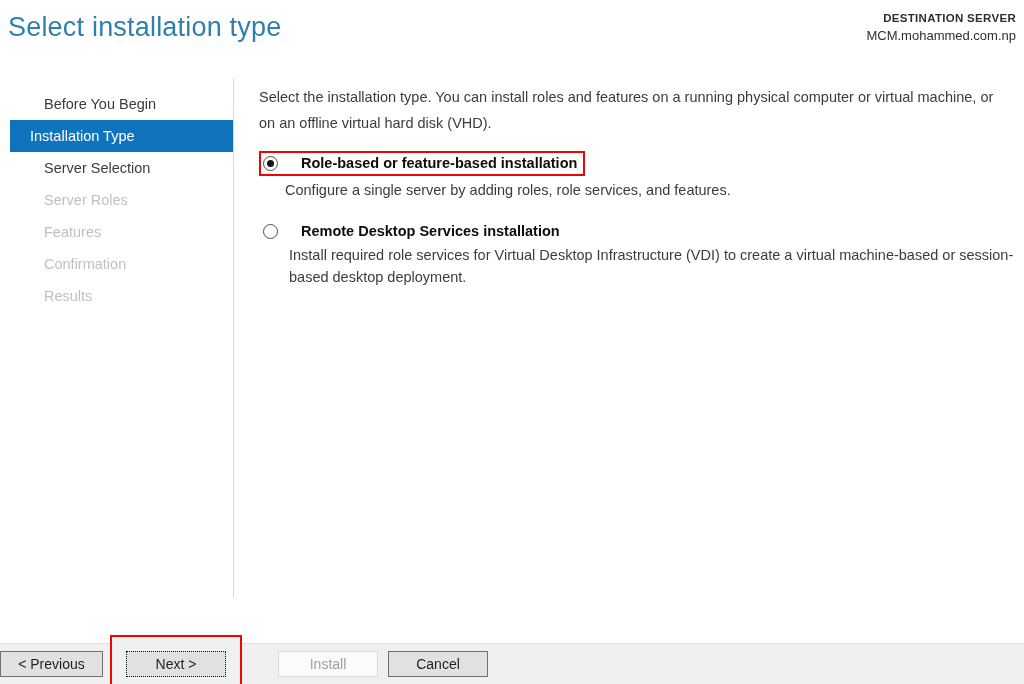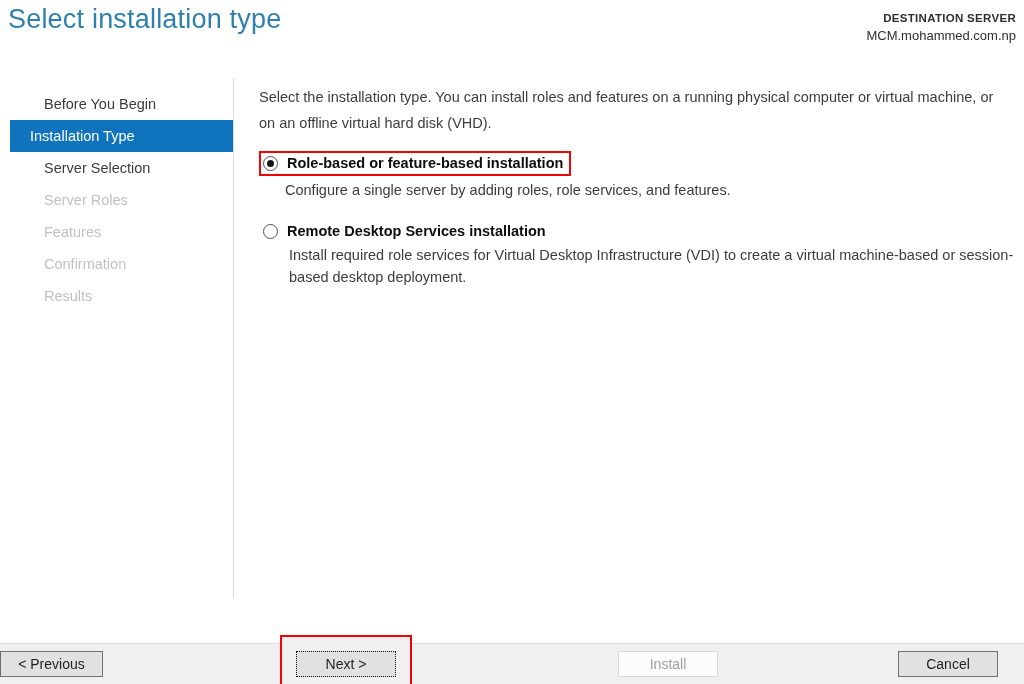--- a/index.html
+++ b/index.html
@@ -12,21 +12,21 @@
   html,body{width:1024px;height:684px;overflow:hidden;}
   body{
     position:relative;
     background:#fff;
     font-family:"Liberation Sans","DejaVu Sans",sans-serif;
     color:#3b3b3b;
   }
   
   .header{position:absolute;top:0;left:0;right:0;height:75px;background:#fff;}
   .page-title{
-    position:absolute;left:8px;top:4px;
+    position:absolute;left:8px;top:12px;
     font-size:27px;font-weight:300;color:var(--title-color);
     letter-spacing:0.2px;
   }
   .dest{position:absolute;right:8px;top:10px;text-align:right;line-height:17px;}
   .dest-label{font-size:11.5px;color:#2e2e2e;letter-spacing:0.3px;font-weight:bold;}
   .dest-server{font-size:13px;color:#2e2e2e;}
   
   .sidebar{position:absolute;top:75px;left:0;width:233px;bottom:59px;padding-top:13px;background:#fff;}
   .side-item{
     height:32px;line-height:32px;padding-left:44px;
@@ -48,35 +48,35 @@
   }
   .option-row{display:flex;align-items:center;}
   .radio{
     display:inline-flex;align-items:center;justify-content:center;
     width:15px;height:15px;border:1px solid #4f4f4f;border-radius:50%;
     background:#fff;flex:0 0 auto;cursor:pointer;
   }
   .radio .dot{display:none;width:7px;height:7px;border-radius:50%;background:#151515;}
   .radio.checked .dot{display:block;}
   .option-label{
-    margin-left:9px;font-size:14.5px;font-weight:bold;color:#0d0d0d;
+    margin-left:23px;font-size:14.5px;font-weight:bold;color:#0d0d0d;
     white-space:nowrap;cursor:pointer;
   }
   .option-desc{
     margin-left:26px;margin-top:3px;
     font-size:14.5px;line-height:22px;color:#3c3c3c;width:745px;
   }
   .option2{margin-top:22px;}
   .option2 .option-row{padding-left:4px;align-items:center;}
   .option2 .option-desc{margin-left:30px;margin-top:5px;}
   
   .footer{
     position:absolute;bottom:0;left:0;right:0;height:41px;
     background:var(--footer-bg);border-top:1px solid #dcdcdc;
-    display:flex;align-items:center;justify-content:space-between;
+    display:flex;align-items:center;justify-content:flex-start;
     padding-right:26px;
   }
   .btn{
     height:26px;min-width:100px;padding:0 10px;
     background:#e1e1e1;border:1px solid #707070;
     font-family:"Liberation Sans","DejaVu Sans",sans-serif;
     font-size:14px;color:#1f1f1f;cursor:pointer;
   }
   .btn-previous{width:103px;margin-right:7px;}
   .red-box-btn{

